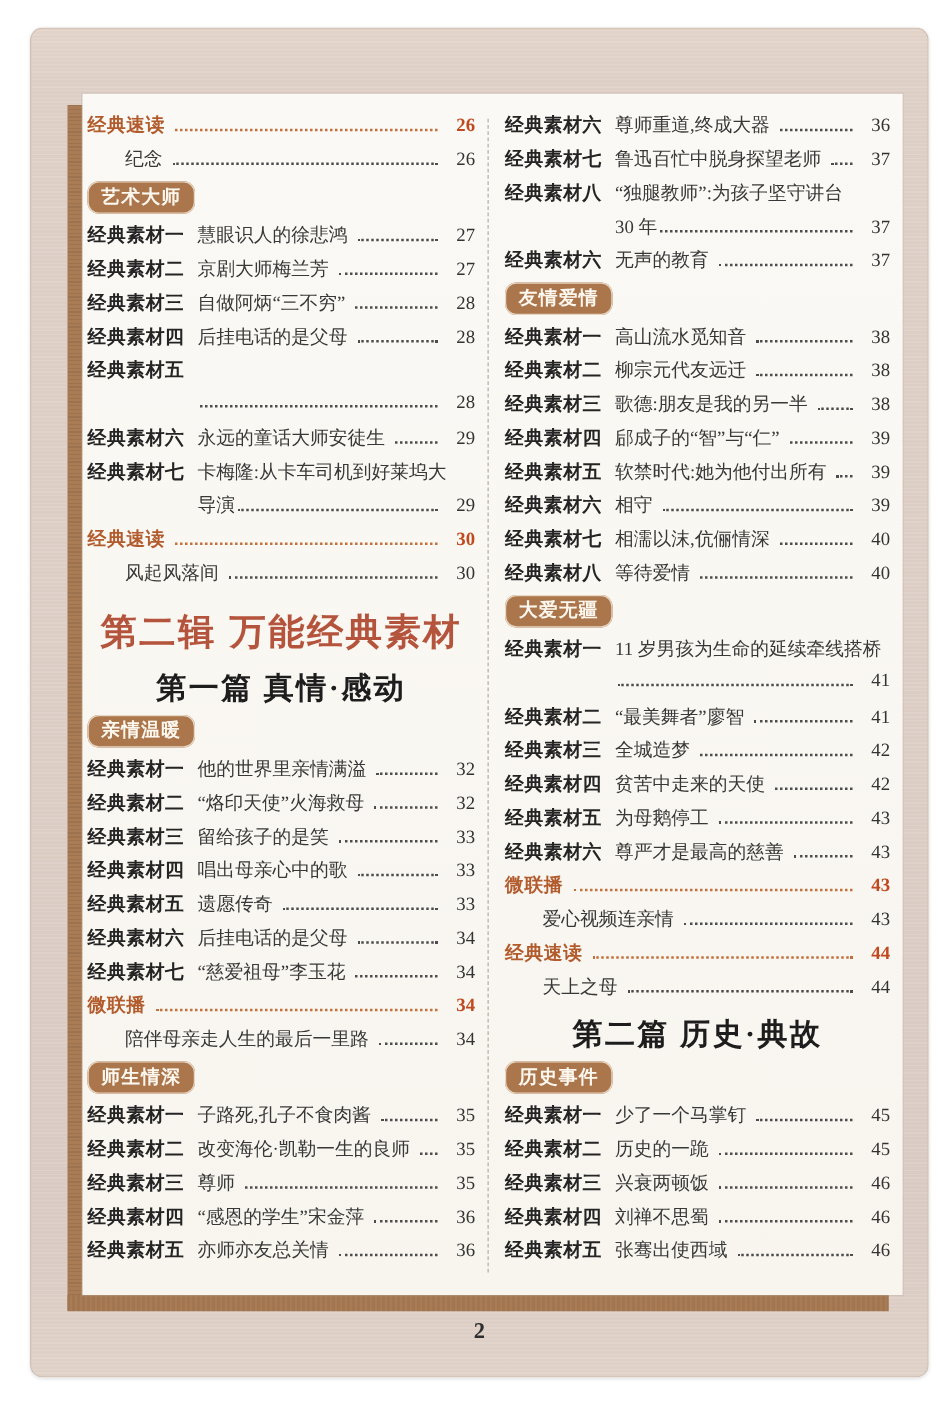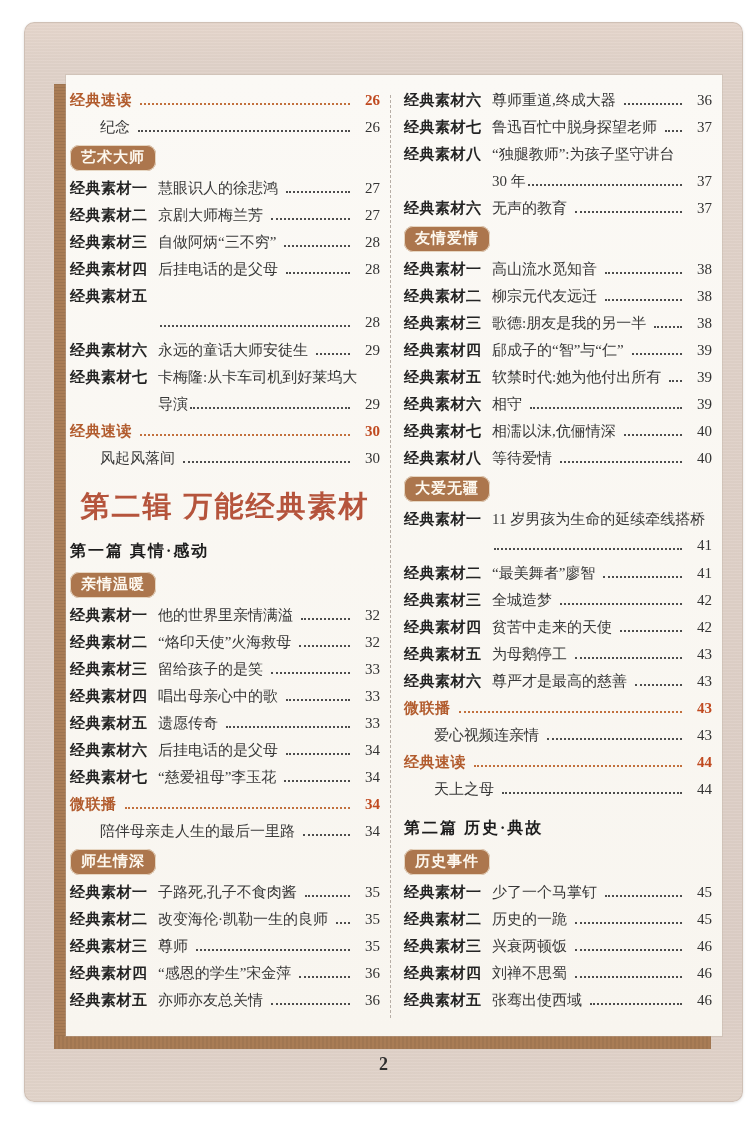--- a/index.html
+++ b/index.html
@@ -59,21 +59,21 @@
     display:inline-block;background:#ac764d;color:#fdf8ef;font-weight:bold;font-size:15px;
     padding:3px 11px 4px;border-radius:9px;letter-spacing:1px;
     box-shadow:0 0 0 1px #e6d6c2 inset;
   }
   
   .part-title{
     height:48px;line-height:48px;text-align:center;font-size:29px;font-weight:bold;
     color:#b5543c;letter-spacing:2px;margin-top:6px;
   }
   .chapter-title{
-    height:42px;line-height:42px;text-align:left;font-size:16px;font-weight:bold;
+    height:42px;line-height:42px;text-align:center;font-size:24px;font-weight:bold;
     color:#1d1d1d;letter-spacing:2px;font-family:"Liberation Serif",serif;
   }
   
   .footer-num{
     position:absolute;left:0;top:1032px;width:100%;text-align:center;
     font-family:"Liberation Serif",serif;font-weight:bold;font-size:18px;color:#2e2e2e;
   }
 </style>
 </head>
 <body>

